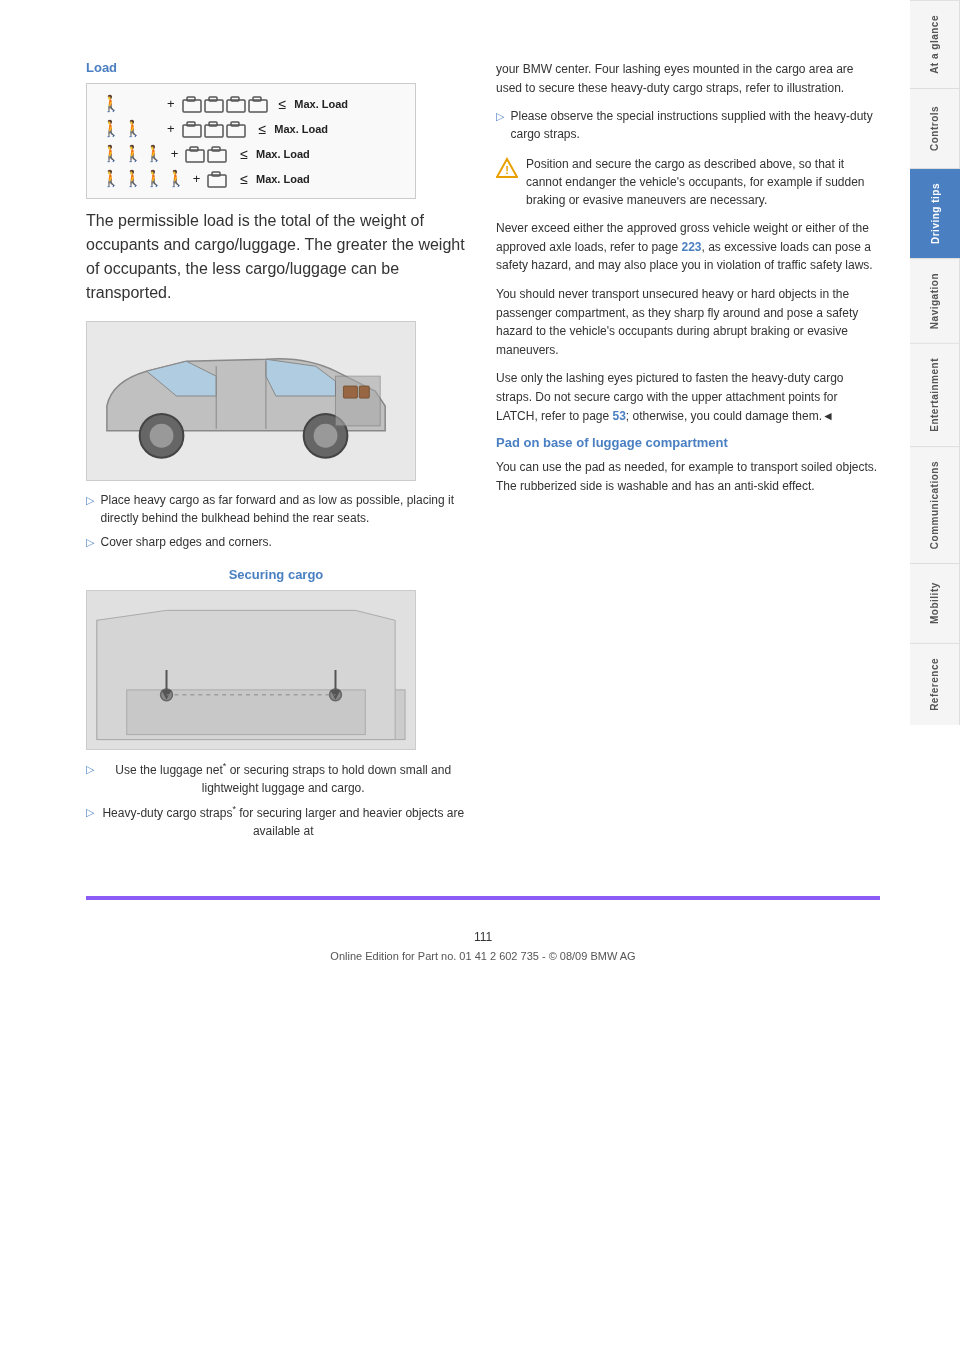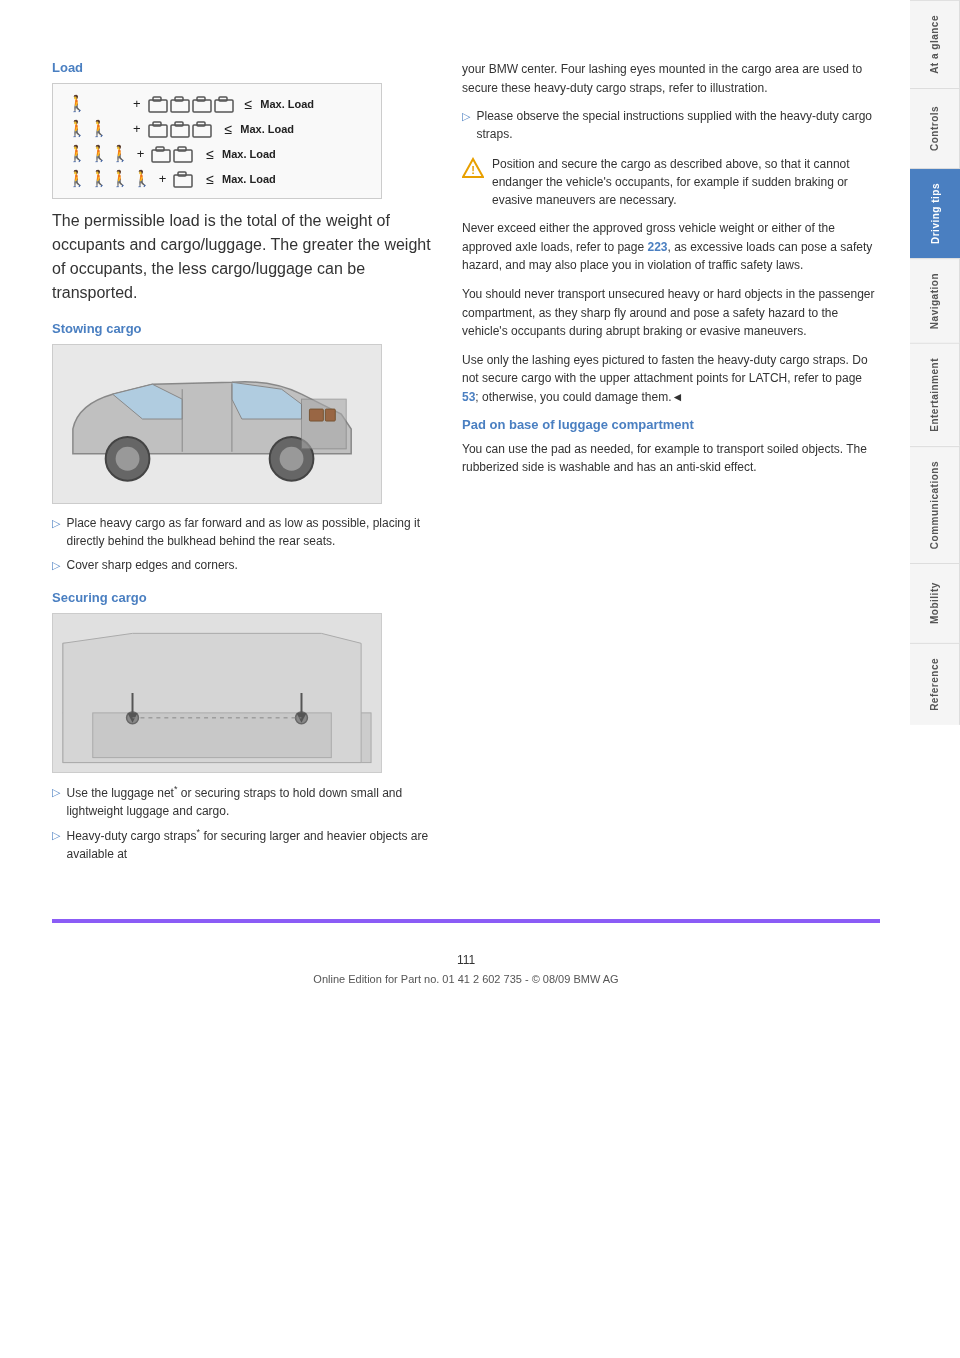--- a/index.html
+++ b/index.html
@@ -8,21 +8,21 @@
       min-height: 1358px;
       background: #fff;
       font-family: Arial, Helvetica, sans-serif;
       font-size: 13px;
       color: #222;
       display: flex;
     }
 
     .main-content {
       flex: 1;
-      padding: 60px 30px 40px 52px;
+      padding: 60px 30px 40px 86px;
       max-width: 910px;
     }
 
     .right-sidebar {
       width: 50px;
       display: flex;
       flex-direction: column;
       background: #fff;
     }
 
@@ -165,20 +165,21 @@
 
     .bullet-arrow {
       color: #4a7fc1;
       font-size: 11px;
       margin-top: 1px;
       flex-shrink: 0;
     }
 
     .securing-cargo-section {
       margin-bottom: 16px;
+      text-align: center;
     }
 
     .cargo-diagram {
       width: 330px;
       height: 160px;
       border: 1px solid #ccc;
       background: #f0f0f0;
       margin-bottom: 10px;
       display: flex;
       align-items: center;
@@ -357,21 +358,20 @@
               </svg>
             </div>
             <span class="leq-sign">≤</span>
             <span class="max-load-text">Max. Load</span>
           </div>
         </div>
         <p class="body-text">The permissible load is the total of the weight of occupants and cargo/luggage. The greater the weight of occupants, the less cargo/luggage can be transported.</p>
       </div>
 
       <div class="stowing-cargo-section">
-        <div class="section-heading">Stowing cargo</div>
         <div class="diagram-wrapper">
           <div class="car-diagram">
 
             <svg width="330" height="160" viewBox="0 0 330 160">
               <rect width="330" height="160" fill="#e8e8e8"></rect>
 
               <path d="M20,110 L20,85 Q25,60 60,50 L100,40 L180,38 Q220,35 250,50 L290,70 L300,85 L300,110 Z" fill="#c0c0c0" stroke="#888" stroke-width="1.5"></path>
 
               <path d="M100,40 L130,55 L130,75 L90,75 L60,50 Z" fill="#b0cce0" stroke="#888" stroke-width="1"></path>
 

